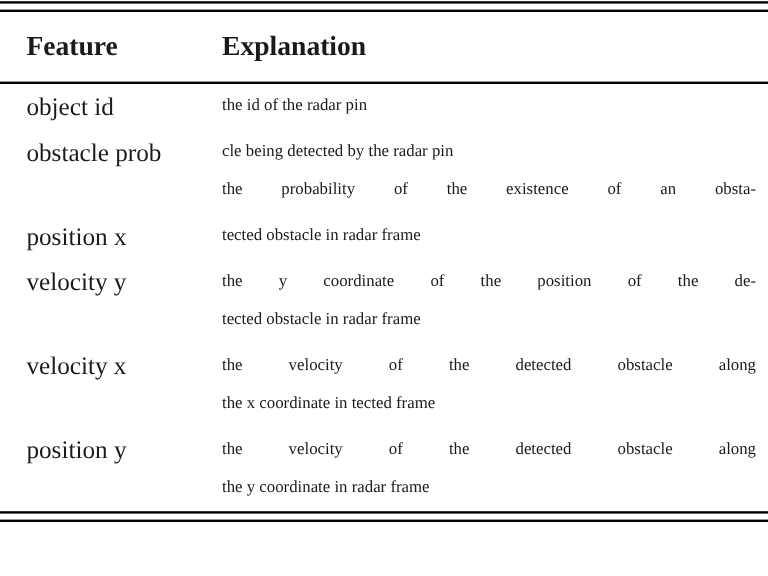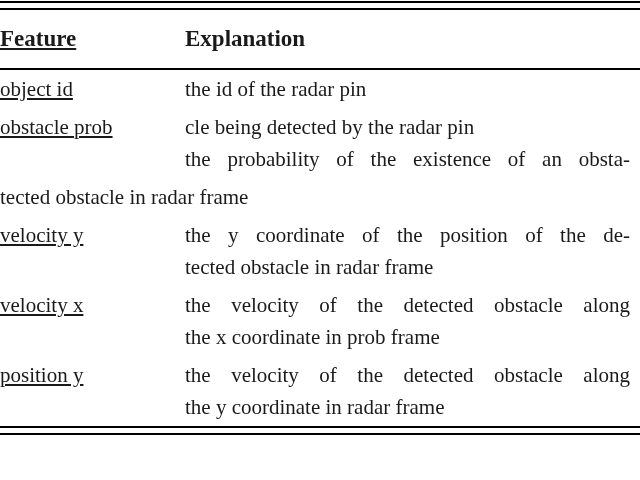--- a/index.html
+++ b/index.html
@@ -34,30 +34,29 @@
     height: 58px;
   }
   .row {
     display: flex;
     align-items: flex-start;
     padding: 3px 0;
   }
   .cell-feature {
     flex: 0 0 185px;
     box-sizing: border-box;
-    padding-left: 0;
+    padding-left: 22px;
     font-size: 21px;
     line-height: 32px;
-    text-decoration: underline;
   }
   .cell-expl {
     flex: 1 1 auto;
     box-sizing: border-box;
     padding-right: 10px;
-    font-size: 21px;
+    font-size: 14px;
     line-height: 32px;
   }
   .header-row .cell-feature,
   .header-row .cell-expl {
     font-weight: bold;
     font-size: 23px;
   }
   .expl-line {
     text-align: justify;
     text-align-last: justify;
@@ -90,38 +89,39 @@
 
   <div class="row">
     <div class="cell-feature">obstacle prob</div>
     <div class="cell-expl">
       <div class="expl-line last">cle being detected by the radar pin</div>
       <div class="expl-line">the probability of the existence of an obsta-</div>
     </div>
   </div>
 
   <div class="row">
+    <div class="cell-feature">position x</div>
     <div class="cell-expl">
       <div class="expl-line last">tected obstacle in radar frame</div>
     </div>
   </div>
 
   <div class="row">
     <div class="cell-feature">velocity y</div>
     <div class="cell-expl">
       <div class="expl-line">the y coordinate of the position of the de-</div>
       <div class="expl-line last">tected obstacle in radar frame</div>
     </div>
   </div>
 
   <div class="row">
     <div class="cell-feature">velocity x</div>
     <div class="cell-expl">
       <div class="expl-line">the velocity of the detected obstacle along</div>
-      <div class="expl-line last">the x coordinate in prob frame</div>
+      <div class="expl-line last">the x coordinate in tected frame</div>
     </div>
   </div>
 
   <div class="row">
     <div class="cell-feature">position y</div>
     <div class="cell-expl">
       <div class="expl-line">the velocity of the detected obstacle along</div>
       <div class="expl-line last">the y coordinate in radar frame</div>
     </div>
   </div>

